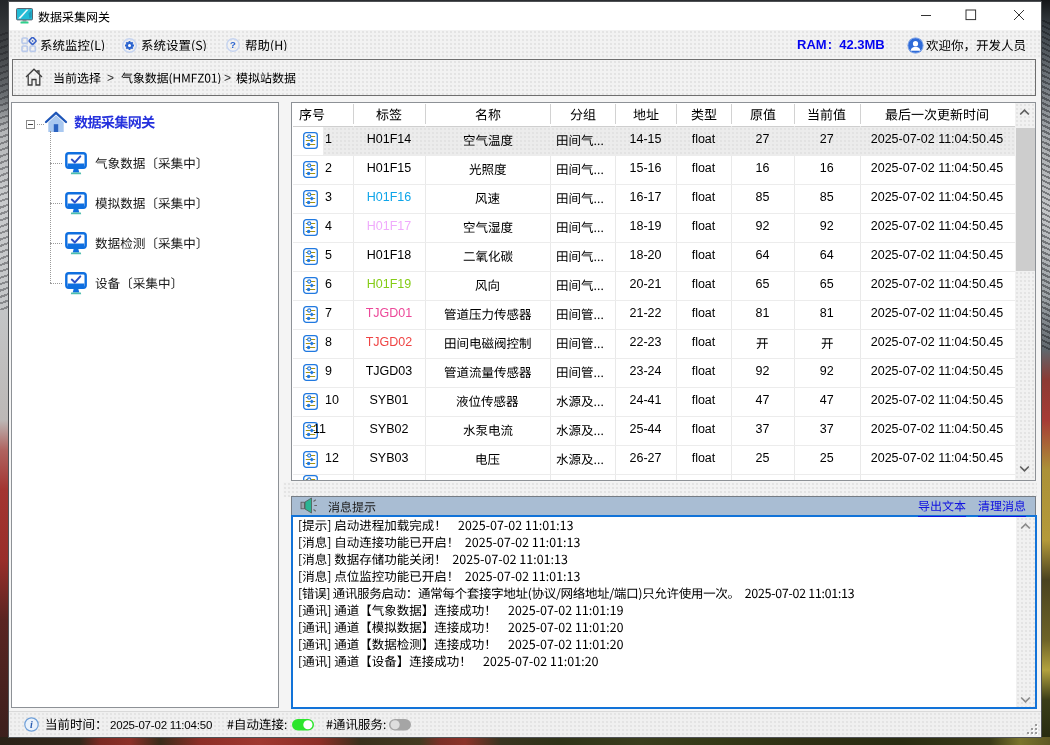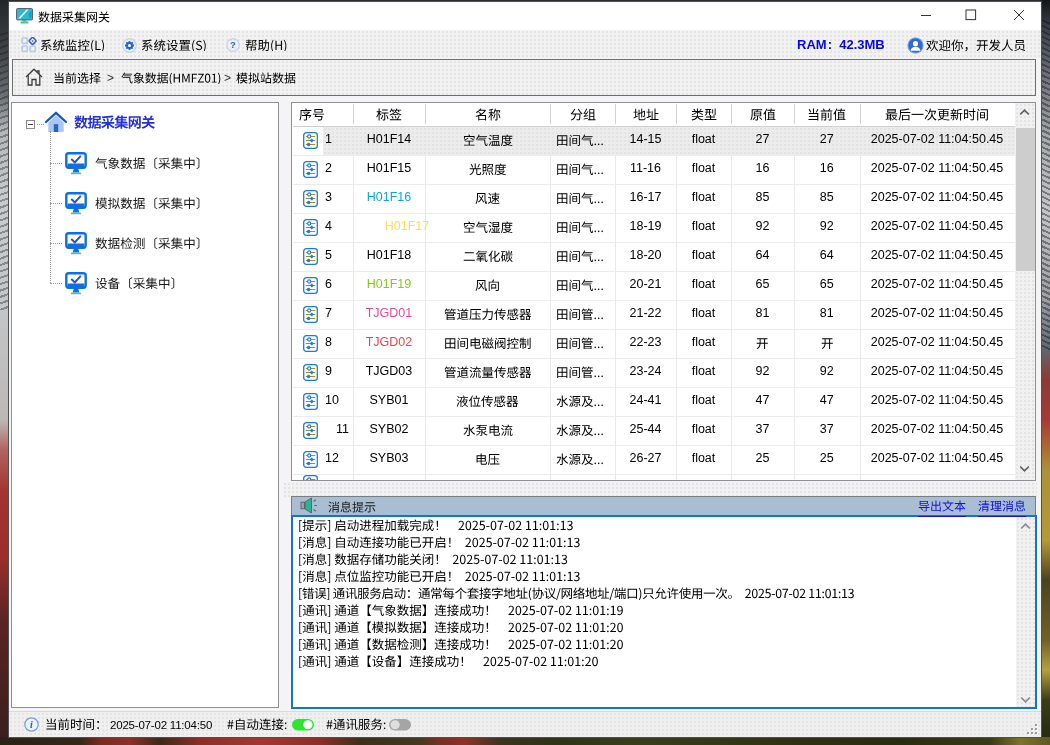--- a/index.html
+++ b/index.html
@@ -556,21 +556,21 @@
       <use href="#zr77" x="2000"></use>
     </svg></div>
 <div style="position:absolute;left:555.5px;top:161.8px"><svg width="47.9" height="12.5" viewBox="0 -880 3834 1000" fill="#000">
       <use href="#zr78" x="0"></use>
       <use href="#zr74" x="1000"></use>
       <use href="#zr31" x="2000"></use>
       <use href="#zr79" x="3000"></use>
       <use href="#zr79" x="3278"></use>
       <use href="#zr79" x="3556"></use>
     </svg></div>
-<div class="abs ctr" style="left:615.0px;top:161.0px;width:61px;font:12.5px 'Liberation Sans',sans-serif;color:#000">11-16</div>
+<div class="abs ctr" style="left:615.0px;top:161.0px;width:61px;font:12.5px 'Liberation Sans',sans-serif;color:#000">15-16</div>
 <div class="abs ctr" style="left:676.0px;top:161.0px;width:55px;font:12.5px 'Liberation Sans',sans-serif;color:#000">float</div>
 <div class="abs ctr" style="left:731.0px;top:161.0px;width:63px;font:12.5px 'Liberation Sans',sans-serif;color:#000">16</div>
 <div class="abs ctr" style="left:794.0px;top:161.0px;width:65.5px;font:12.5px 'Liberation Sans',sans-serif;color:#000">16</div>
 <div class="abs ctr" style="left:859.5px;top:161.0px;width:155px;font:12.5px 'Liberation Sans',sans-serif;color:#000">2025-07-02 11:04:50.45</div>
 <svg class="abs" style="left:303px;top:189.5px" width="15" height="17" viewBox="0 0 15 17">
 <rect x="0.7" y="0.7" width="13.6" height="15.6" rx="2.6" fill="none" stroke="#2079e0" stroke-width="1.3"></rect>
 <g stroke="#a6920e" stroke-width="1">
       <path d="M2.8 4.5 H12.2 M2.8 8.5 H12.2 M2.8 12.5 H12.2"></path>
     </g>
 <circle cx="6.2" cy="4.5" r="1.6" fill="#fff" stroke="#2079e0" stroke-width="1.1"></circle>
@@ -599,21 +599,21 @@
 <svg class="abs" style="left:303px;top:218.5px" width="15" height="17" viewBox="0 0 15 17">
 <rect x="0.7" y="0.7" width="13.6" height="15.6" rx="2.6" fill="none" stroke="#2079e0" stroke-width="1.3"></rect>
 <g stroke="#a6920e" stroke-width="1">
       <path d="M2.8 4.5 H12.2 M2.8 8.5 H12.2 M2.8 12.5 H12.2"></path>
     </g>
 <circle cx="6.2" cy="4.5" r="1.6" fill="#fff" stroke="#2079e0" stroke-width="1.1"></circle>
 <rect x="7.3" y="7" width="3" height="3" transform="rotate(45 8.8 8.5)" fill="#2079e0"></rect>
 <circle cx="5.6" cy="12.5" r="1.7" fill="#2079e0"></circle>
 </svg>
 <div class="abs" style="left:325px;top:219.0px;font:12.5px 'Liberation Sans',sans-serif;color:#000">4</div>
-<div class="abs ctr" style="left:371px;top:219.0px;width:72px;font:12.5px 'Liberation Sans',sans-serif;color:#fde047">H01F17</div>
+<div class="abs ctr" style="left:353.0px;top:219.0px;width:72px;font:12.5px 'Liberation Sans',sans-serif;color:#f0abfc">H01F17</div>
 <div style="position:absolute;left:462.5px;top:219.8px"><svg width="50.0" height="12.5" viewBox="0 -880 4000 1000" fill="#000">
       <use href="#zr75" x="0"></use>
       <use href="#zr31" x="1000"></use>
       <use href="#zr84" x="2000"></use>
       <use href="#zr77" x="3000"></use>
     </svg></div>
 <div style="position:absolute;left:555.5px;top:219.8px"><svg width="47.9" height="12.5" viewBox="0 -880 3834 1000" fill="#000">
       <use href="#zr78" x="0"></use>
       <use href="#zr74" x="1000"></use>
       <use href="#zr31" x="2000"></use>
@@ -820,21 +820,21 @@
 <div class="abs ctr" style="left:859.5px;top:393.0px;width:155px;font:12.5px 'Liberation Sans',sans-serif;color:#000">2025-07-02 11:04:50.45</div>
 <svg class="abs" style="left:303px;top:421.5px" width="15" height="17" viewBox="0 0 15 17">
 <rect x="0.7" y="0.7" width="13.6" height="15.6" rx="2.6" fill="none" stroke="#2079e0" stroke-width="1.3"></rect>
 <g stroke="#a6920e" stroke-width="1">
       <path d="M2.8 4.5 H12.2 M2.8 8.5 H12.2 M2.8 12.5 H12.2"></path>
     </g>
 <circle cx="6.2" cy="4.5" r="1.6" fill="#fff" stroke="#2079e0" stroke-width="1.1"></circle>
 <rect x="7.3" y="7" width="3" height="3" transform="rotate(45 8.8 8.5)" fill="#2079e0"></rect>
 <circle cx="5.6" cy="12.5" r="1.7" fill="#2079e0"></circle>
 </svg>
-<div class="abs" style="left:336px;top:422.0px;font:12.5px 'Liberation Sans',sans-serif;color:#000">11</div>
+<div class="abs" style="left:313px;top:422.0px;font:12.5px 'Liberation Sans',sans-serif;color:#000">11</div>
 <div class="abs ctr" style="left:353.0px;top:422.0px;width:72px;font:12.5px 'Liberation Sans',sans-serif;color:#000">SYB02</div>
 <div style="position:absolute;left:462.5px;top:422.8px"><svg width="50.0" height="12.5" viewBox="0 -880 4000 1000" fill="#000">
       <use href="#zr105" x="0"></use>
       <use href="#zr108" x="1000"></use>
       <use href="#zr97" x="2000"></use>
       <use href="#zr101" x="3000"></use>
     </svg></div>
 <div style="position:absolute;left:555.5px;top:422.8px"><svg width="47.9" height="12.5" viewBox="0 -880 3834 1000" fill="#000">
       <use href="#zr105" x="0"></use>
       <use href="#zr106" x="1000"></use>

